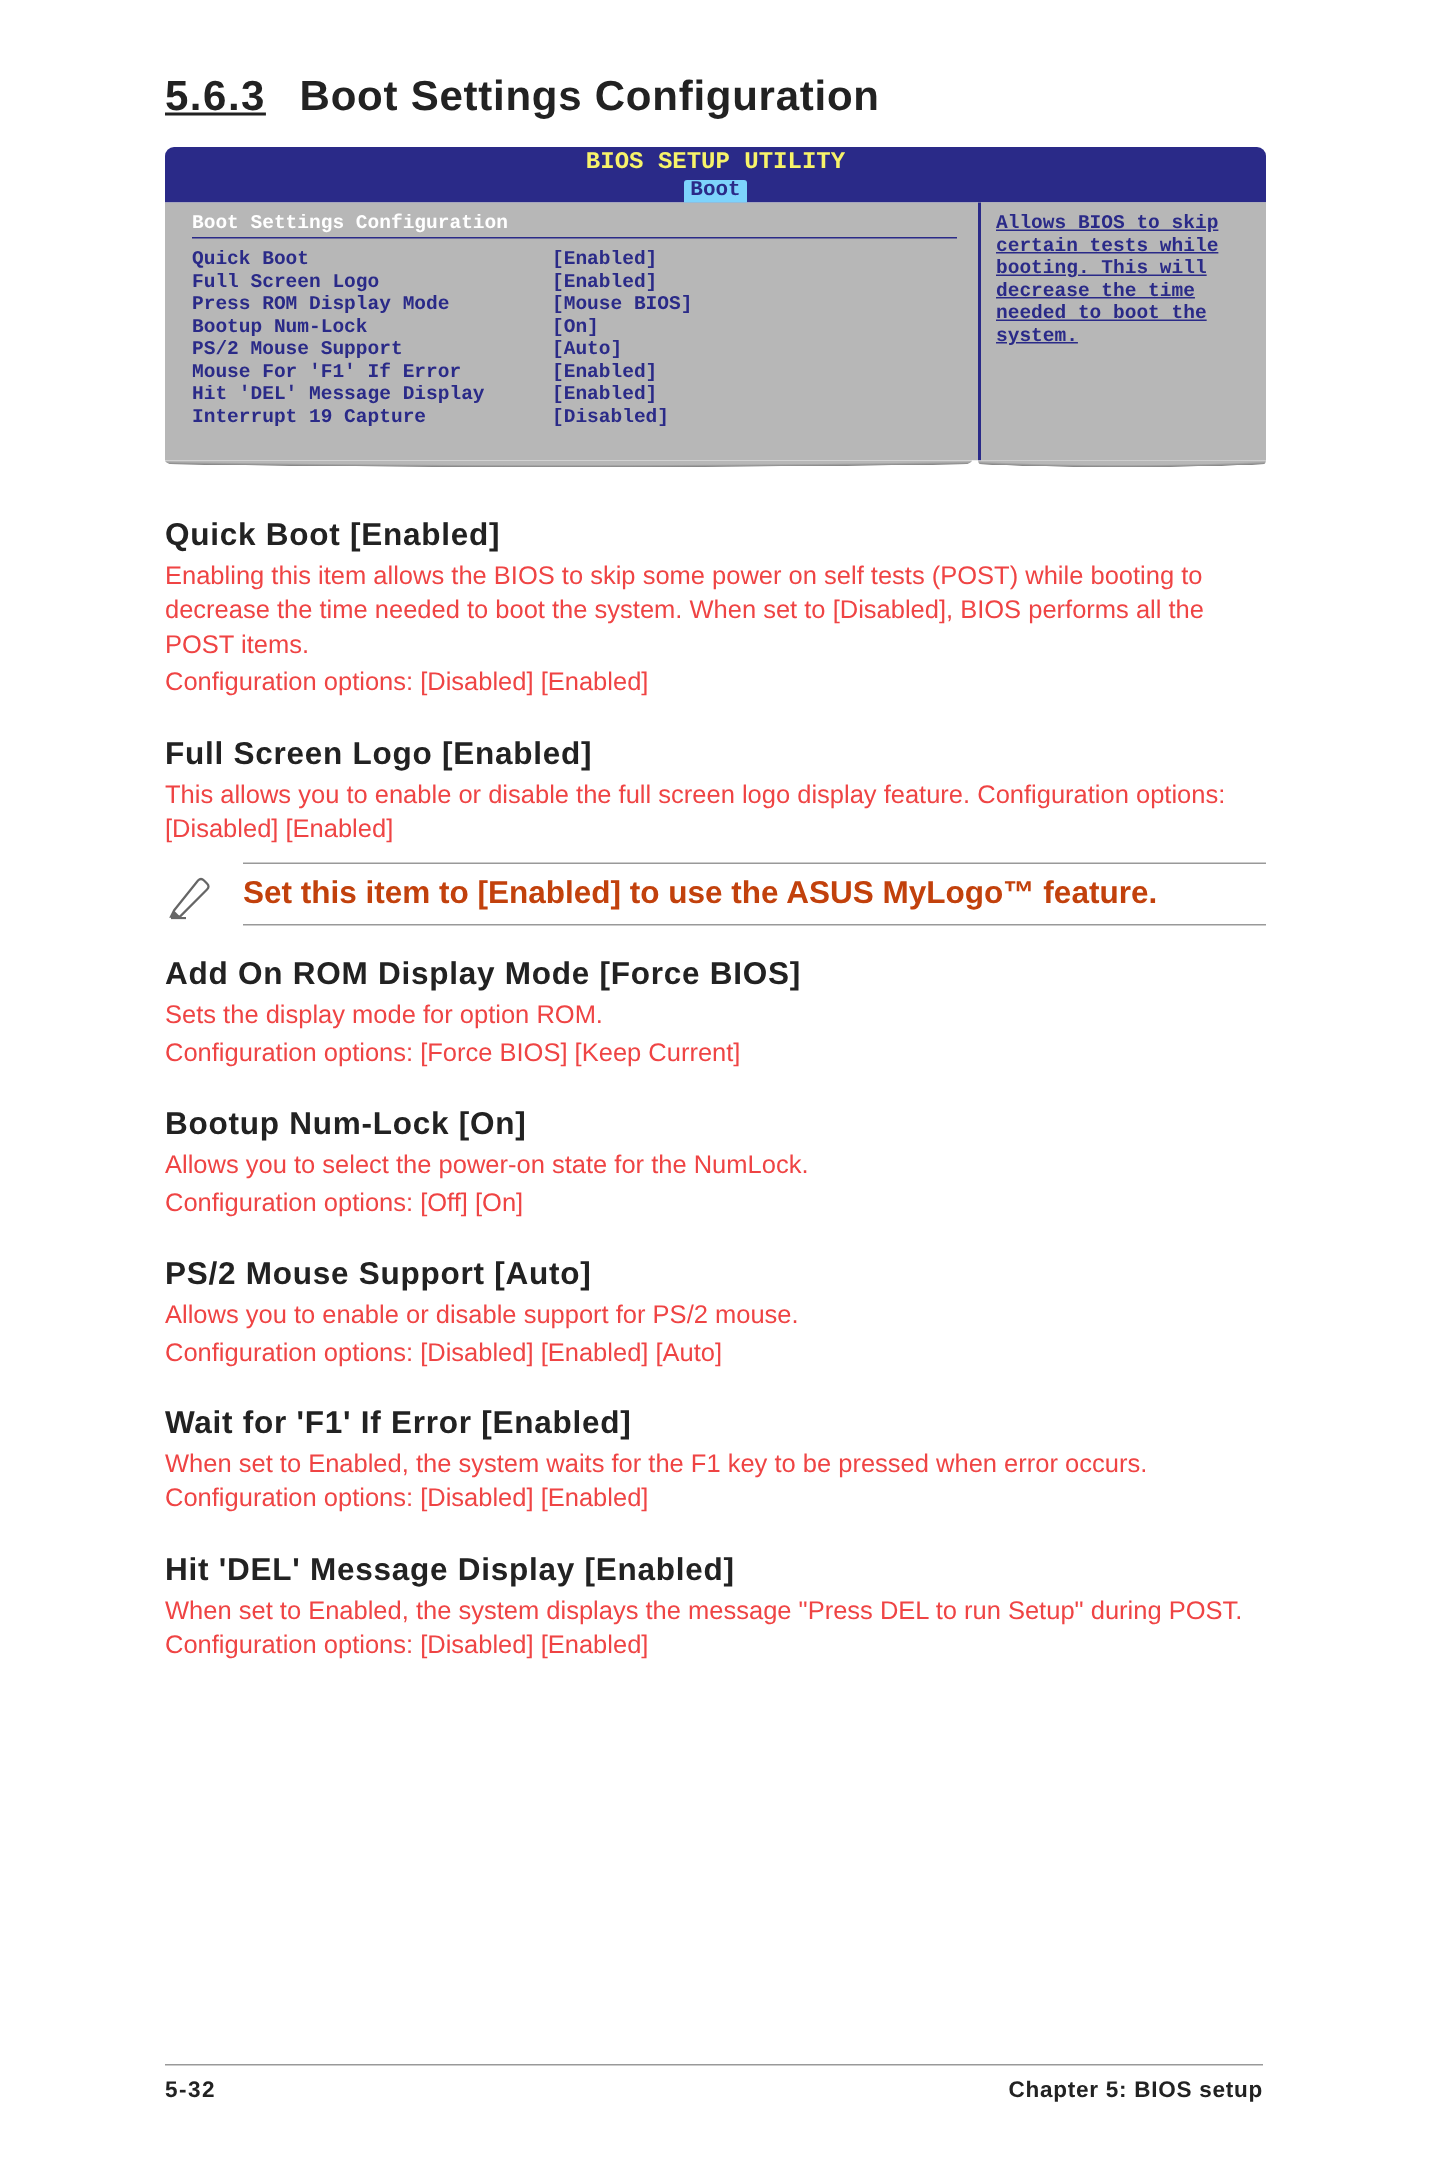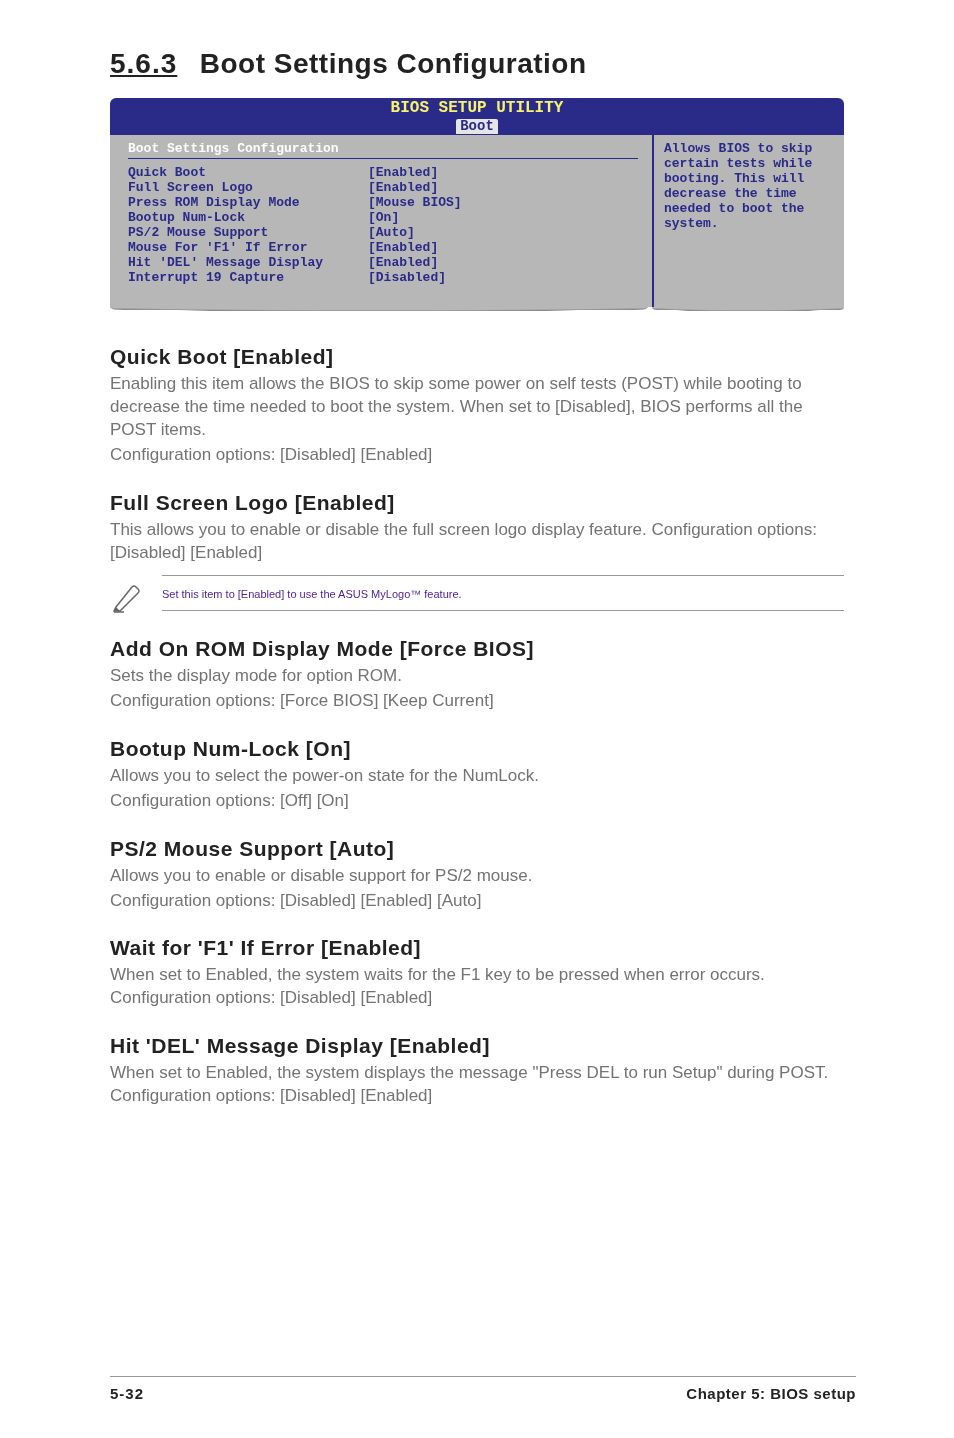--- a/index.html
+++ b/index.html
@@ -35,21 +35,21 @@
     color: #f7f36a;
     text-align: center;
     font-family: "Courier New", monospace;
     font-weight: bold;
     font-size: 16px;
     padding: 2px 0 0 0;
     line-height: 1.1;
   }
   .bios-header .tab {
     display: inline-block;
-    background: #e5e5e5;
+    background: #7dd3fc;
     color: #2a2a88;
     padding: 0 4px;
     border-radius: 2px 2px 0 0;
     font-size: 14px;
     margin-top: -1px;
   }
   .bios-body {
     display: flex;
     background: #b7b7b7;
   }
@@ -75,20 +75,21 @@
   .bios-row .lbl { width: 240px; }
   .bios-right {
     width: 192px;
     background: #b7b7b7;
     border-left: 2px solid #2a2a88;
     padding: 6px 10px 22px 10px;
     font-family: "Courier New", monospace;
     font-size: 13px;
     font-weight: bold;
     color: #2a2a88;
+    text-decoration: underline;
   }
   .bios-curve {
     height: 14px;
     background: #fff;
     position: relative;
     display: flex;
     gap: 4px;
   }
   .bios-curve .c1 {
     flex: 1;
@@ -105,49 +106,50 @@
   h3.sub {
     font-size: 21px;
     font-weight: bold;
     margin-top: 24px;
     margin-bottom: 4px;
     letter-spacing: 0.5px;
   }
   p.body {
     font-size: 17px;
     line-height: 1.35;
-    color: #737373;
+    color: #ef4444;
     margin-bottom: 2px;
   }
   .note-block {
     display: flex;
     align-items: flex-start;
     margin-top: 10px;
     gap: 18px;
   }
   .note-icon {
     width: 34px;
     flex-shrink: 0;
     padding-top: 6px;
   }
   .note-text-wrap {
     flex: 1;
     border-top: 1px solid #999;
     border-bottom: 1px solid #999;
     padding: 8px 0;
   }
   .note-text {
-    font-size: 11px;
-    color: #4c1d95;
+    font-size: 21px;
+    color: #c2410c;
+    font-weight: bold;
   }
   .footer {
     position: absolute;
     bottom: 36px;
     left: 110px;
-    right: 98px;
+    right: 112px;
     border-top: 1px solid #999;
     padding-top: 8px;
     display: flex;
     justify-content: space-between;
     font-size: 15px;
   }
   .footer .fl { font-weight: bold; letter-spacing: 1px; }
   .footer .fr { font-weight: bold; letter-spacing: 0.5px; }
 </style>
 </head>

